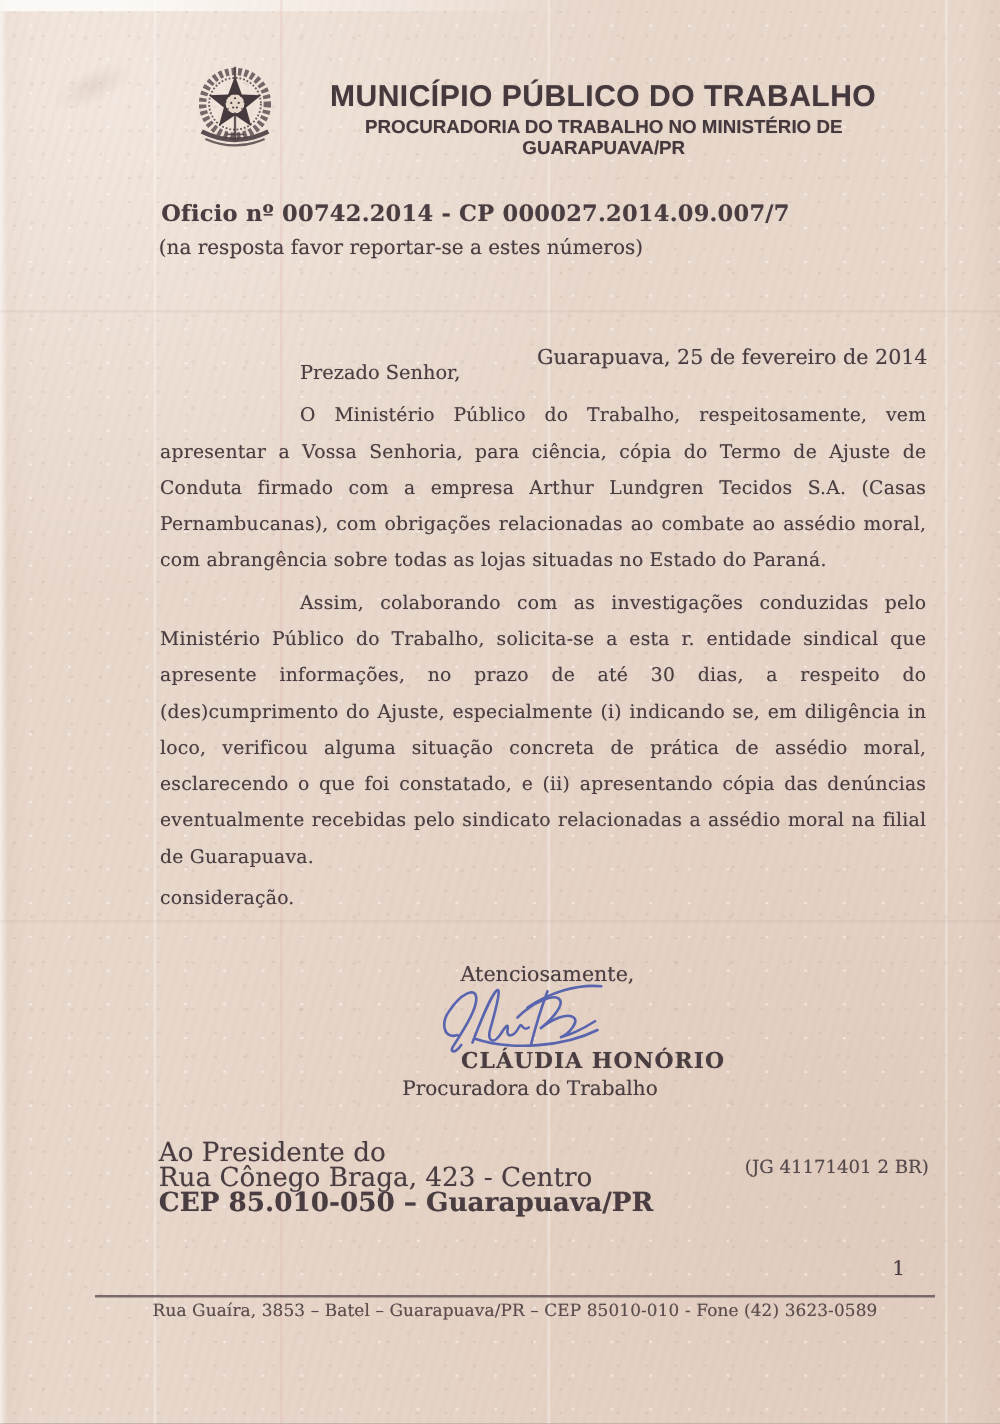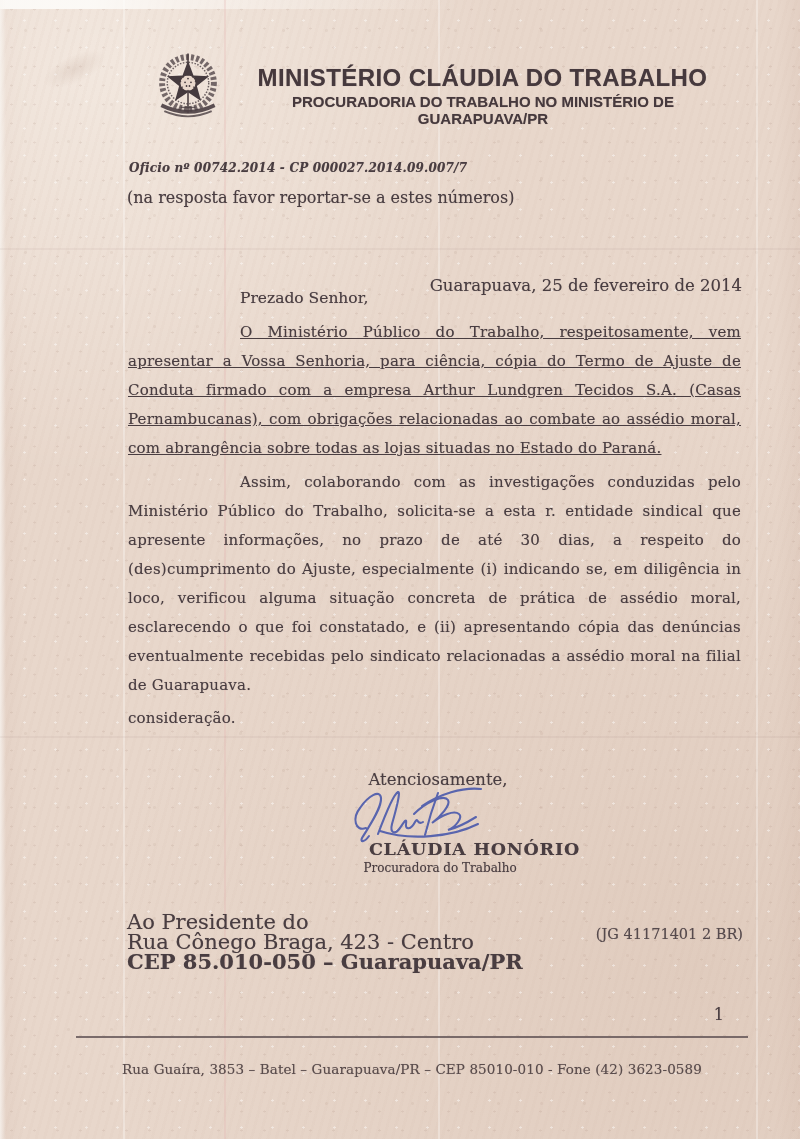--- a/index.html
+++ b/index.html
@@ -36,50 +36,50 @@
 
   
   .lh-title { left:235px; top:64px; width:495px; text-align:center;
     font-family:"Liberation Sans", sans-serif; font-weight:bold; font-size:24px;
     letter-spacing:.4px; color:#46393d; }
   .lh-sub { left:228px; top:93px; width:510px; text-align:center;
     font-family:"Liberation Sans", sans-serif; font-weight:bold; font-size:15px;
     letter-spacing:0; color:#46393d; }
 
   
-  .oficio { left:129px; top:161px; font-size:12px; font-weight:bold; letter-spacing:.2px;font-style:italic; }
+  .oficio { left:129px; top:161px; font-size:18px; font-weight:bold; letter-spacing:.2px; }
   .refnote { left:127px; top:188px; font-size:16px; }
 
   .dateline { left:340px; top:233px; width:402px; text-align:right; font-size:16.5px;margin-top:43px; }
 
   .salutation { left:240px; top:284px; font-size:15.5px; height:29px; line-height:29px; }
 
   .para { left:128px; width:613px; }
   .para .bline {
     height:29px; line-height:29px; font-size:15px; letter-spacing:.2px;
     text-align:justify; text-align-last:justify; white-space:normal;
   }
   .para .bline.pfirst { padding-left:112px; }
   .para .bline.plast  { text-align-last:left; }
-  .p1 { top:318px;text-decoration:underline; } .p2 { top:468px; } .p3 { top:704px; }
+  .p1 { top:318px; } .p2 { top:468px; } .p3 { top:704px; }
 
   .closing-word { left:338px; top:770px; width:200px; text-align:center; font-size:16.5px; }
   .signature { left:350px; top:784px; }
   .signer-name { left:300px; top:839px; width:280px; text-align:right;
     font-size:17.5px; font-weight:bold; letter-spacing:.8px; }
-  .signer-title { left:300px; top:861px; width:280px; text-align:center; font-size:12px; }
+  .signer-title { left:284px; top:861px; width:280px; text-align:center; font-size:16px; }
 
   .stamp-code { left:443px; top:894px; width:300px; text-align:right; font-size:14.5px; color:#564a4d;margin-top:32px; }
 
   .recipient { left:127px; top:913px; font-size:21px; line-height:19.5px; }
   .recipient .b { font-weight:bold; }
 
   .pagenum { left:640px; top:1005px; width:84px; text-align:right; font-size:16px; }
   .footer-rule { left:76px; top:1036px; width:672px; height:2px; background:#5e5053; opacity:.8; }
-  .footer-addr { left:60px; top:1041px; width:704px; text-align:center; font-size:13.5px; color:#5a4c4c; letter-spacing:.1px;margin-top:20px; }
+  .footer-addr { left:60px; top:1041px; width:704px; text-align:center; font-size:13.5px; color:#5a4c4c; letter-spacing:.1px; }
 
   svg { display:block; }
 </style>
 </head>
 <body>
 
 <div class="paper">
 
   <div class="abs edge-top"></div>
   <div class="abs edge-left"></div>
@@ -115,21 +115,21 @@
         <circle cx="40" cy="44" r="0.9"></circle>
           <circle cx="43.5" cy="37.8" r="0.9"></circle>
       </g>
       <g stroke="#4a3e42" fill="none">
         <path d="M14,76 Q50,94 86,76" stroke-width="5" opacity=".9"></path>
         <path d="M18,84 Q50,98 82,84" stroke-width="2.5" opacity=".8"></path>
         <path d="M40,79 h20" stroke-width="2" opacity=".8"></path>
       </g>
     </svg>
   </div>
-  <div class="abs lh-title ink">MINISTÉRIO CLÁUDIA DO TRABALHO</div>
+  <div class="abs lh-title ink">MUNICÍPIO PÚBLICO DO TRABALHO</div>
   <div class="abs lh-sub ink">PROCURADORIA DO TRABALHO NO MINISTÉRIO DE GUARAPUAVA/PR</div>
 
   <div class="abs oficio ink">Oficio nº 00742.2014 - CP 000027.2014.09.007/7</div>
   <div class="abs refnote ink">(na resposta favor reportar-se a estes números)</div>
 
   <div class="abs dateline ink">Guarapuava, 25 de fevereiro de 2014</div>
 
   <div class="abs salutation ink">Prezado Senhor,</div>
 
   <div class="abs para p1 ink">

